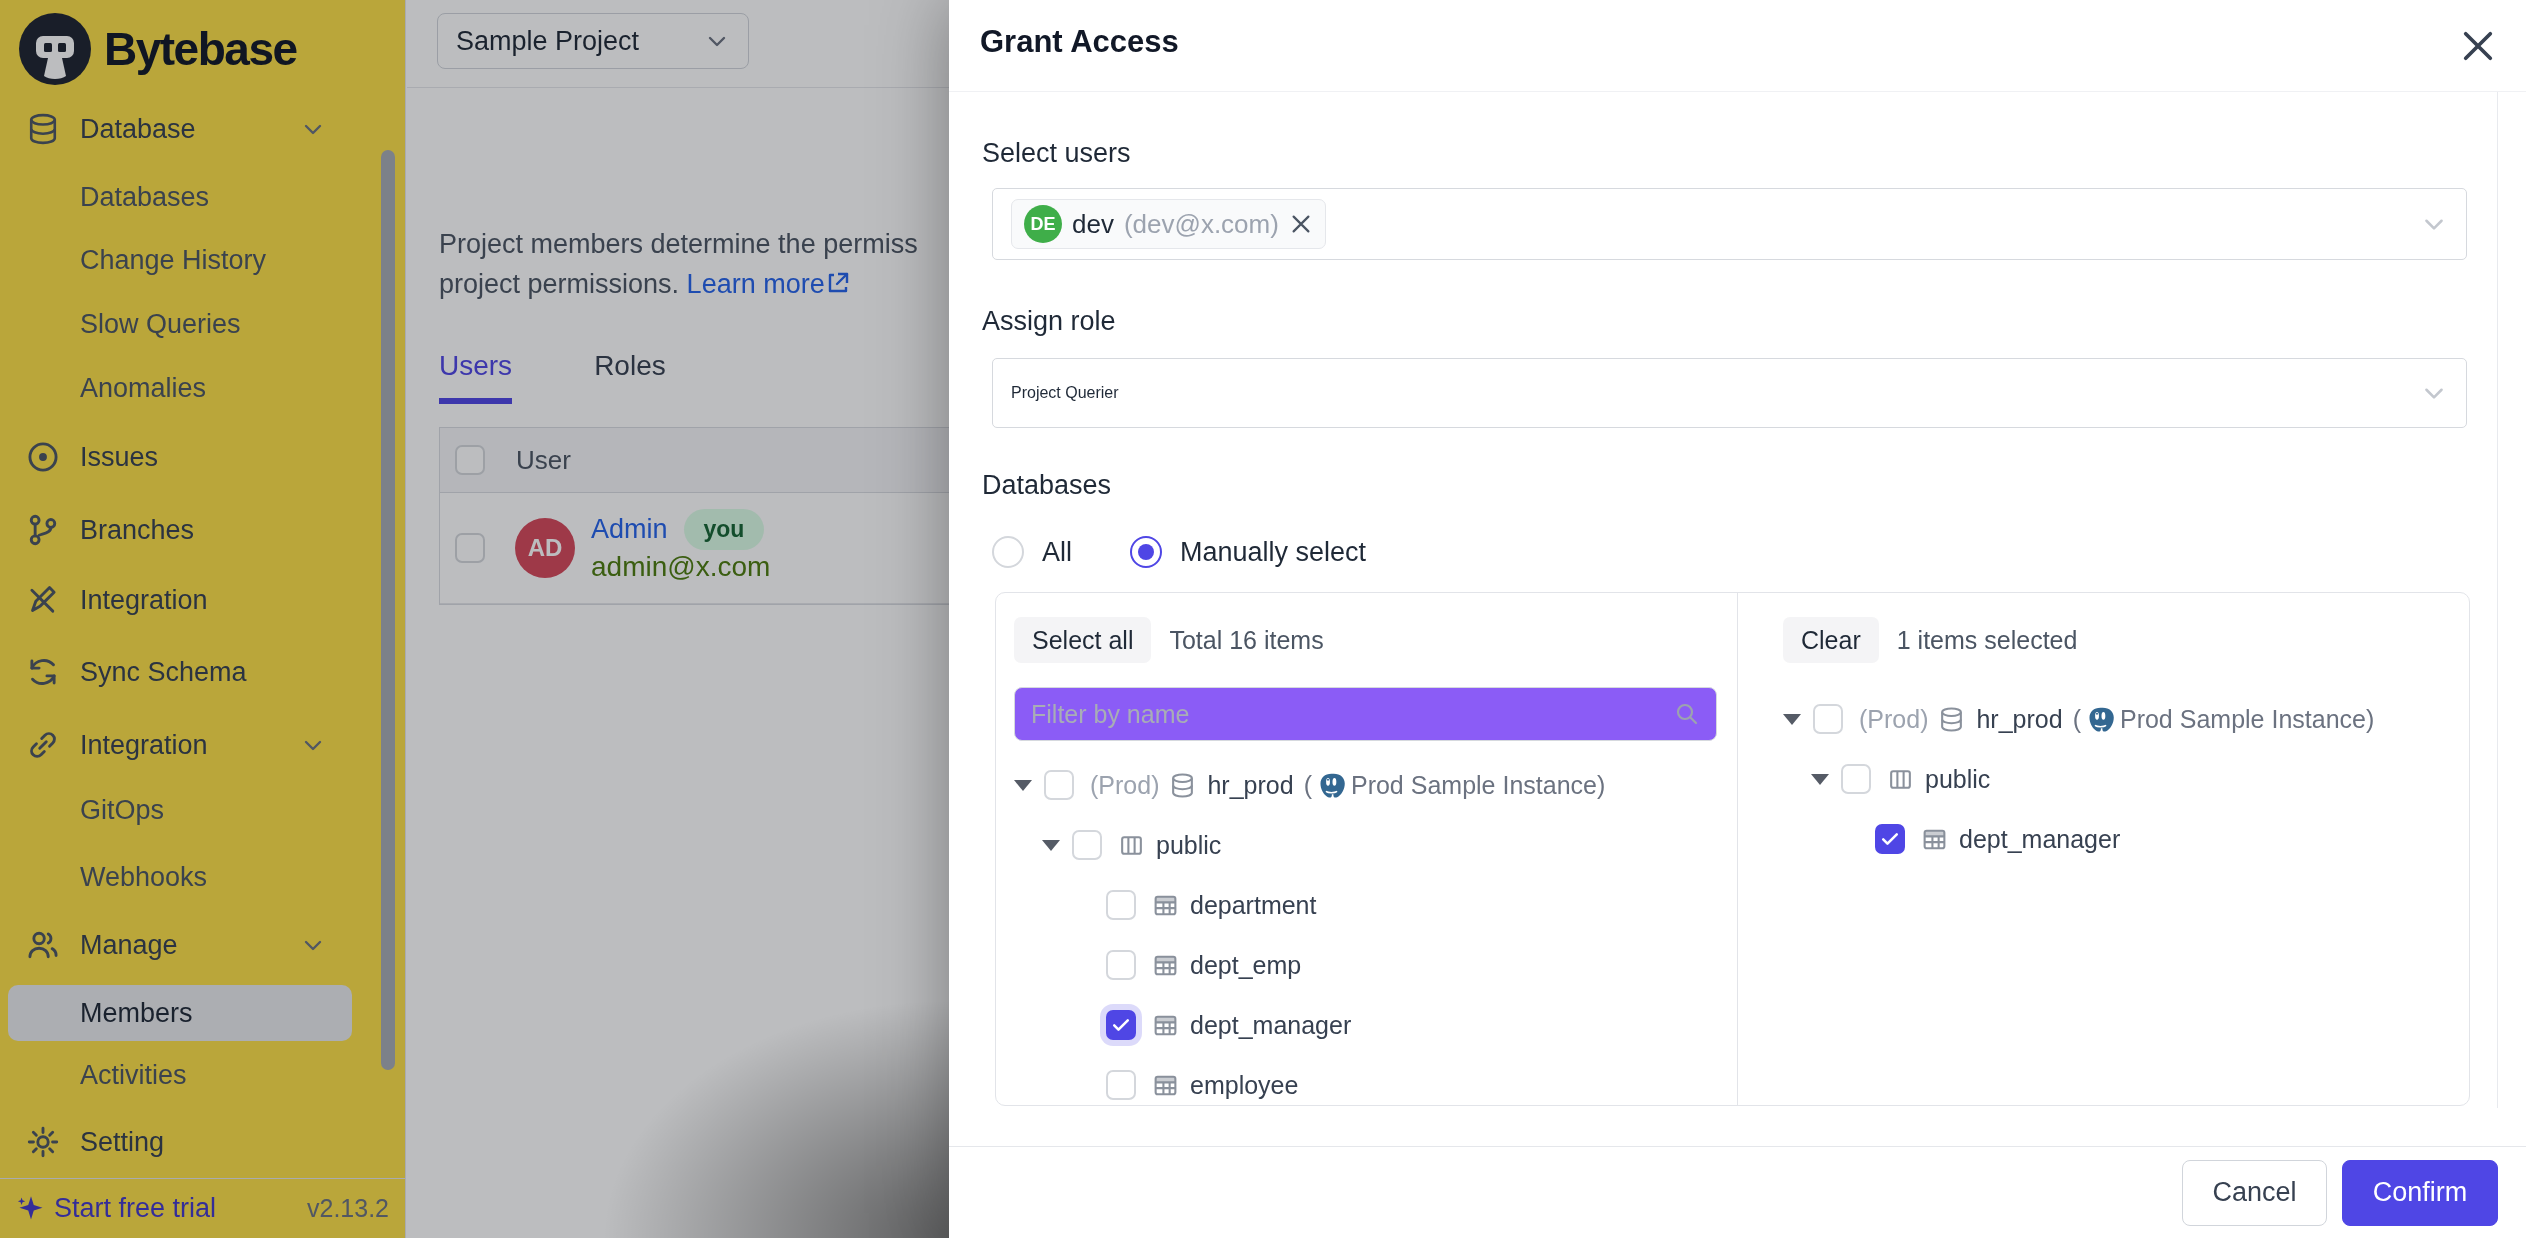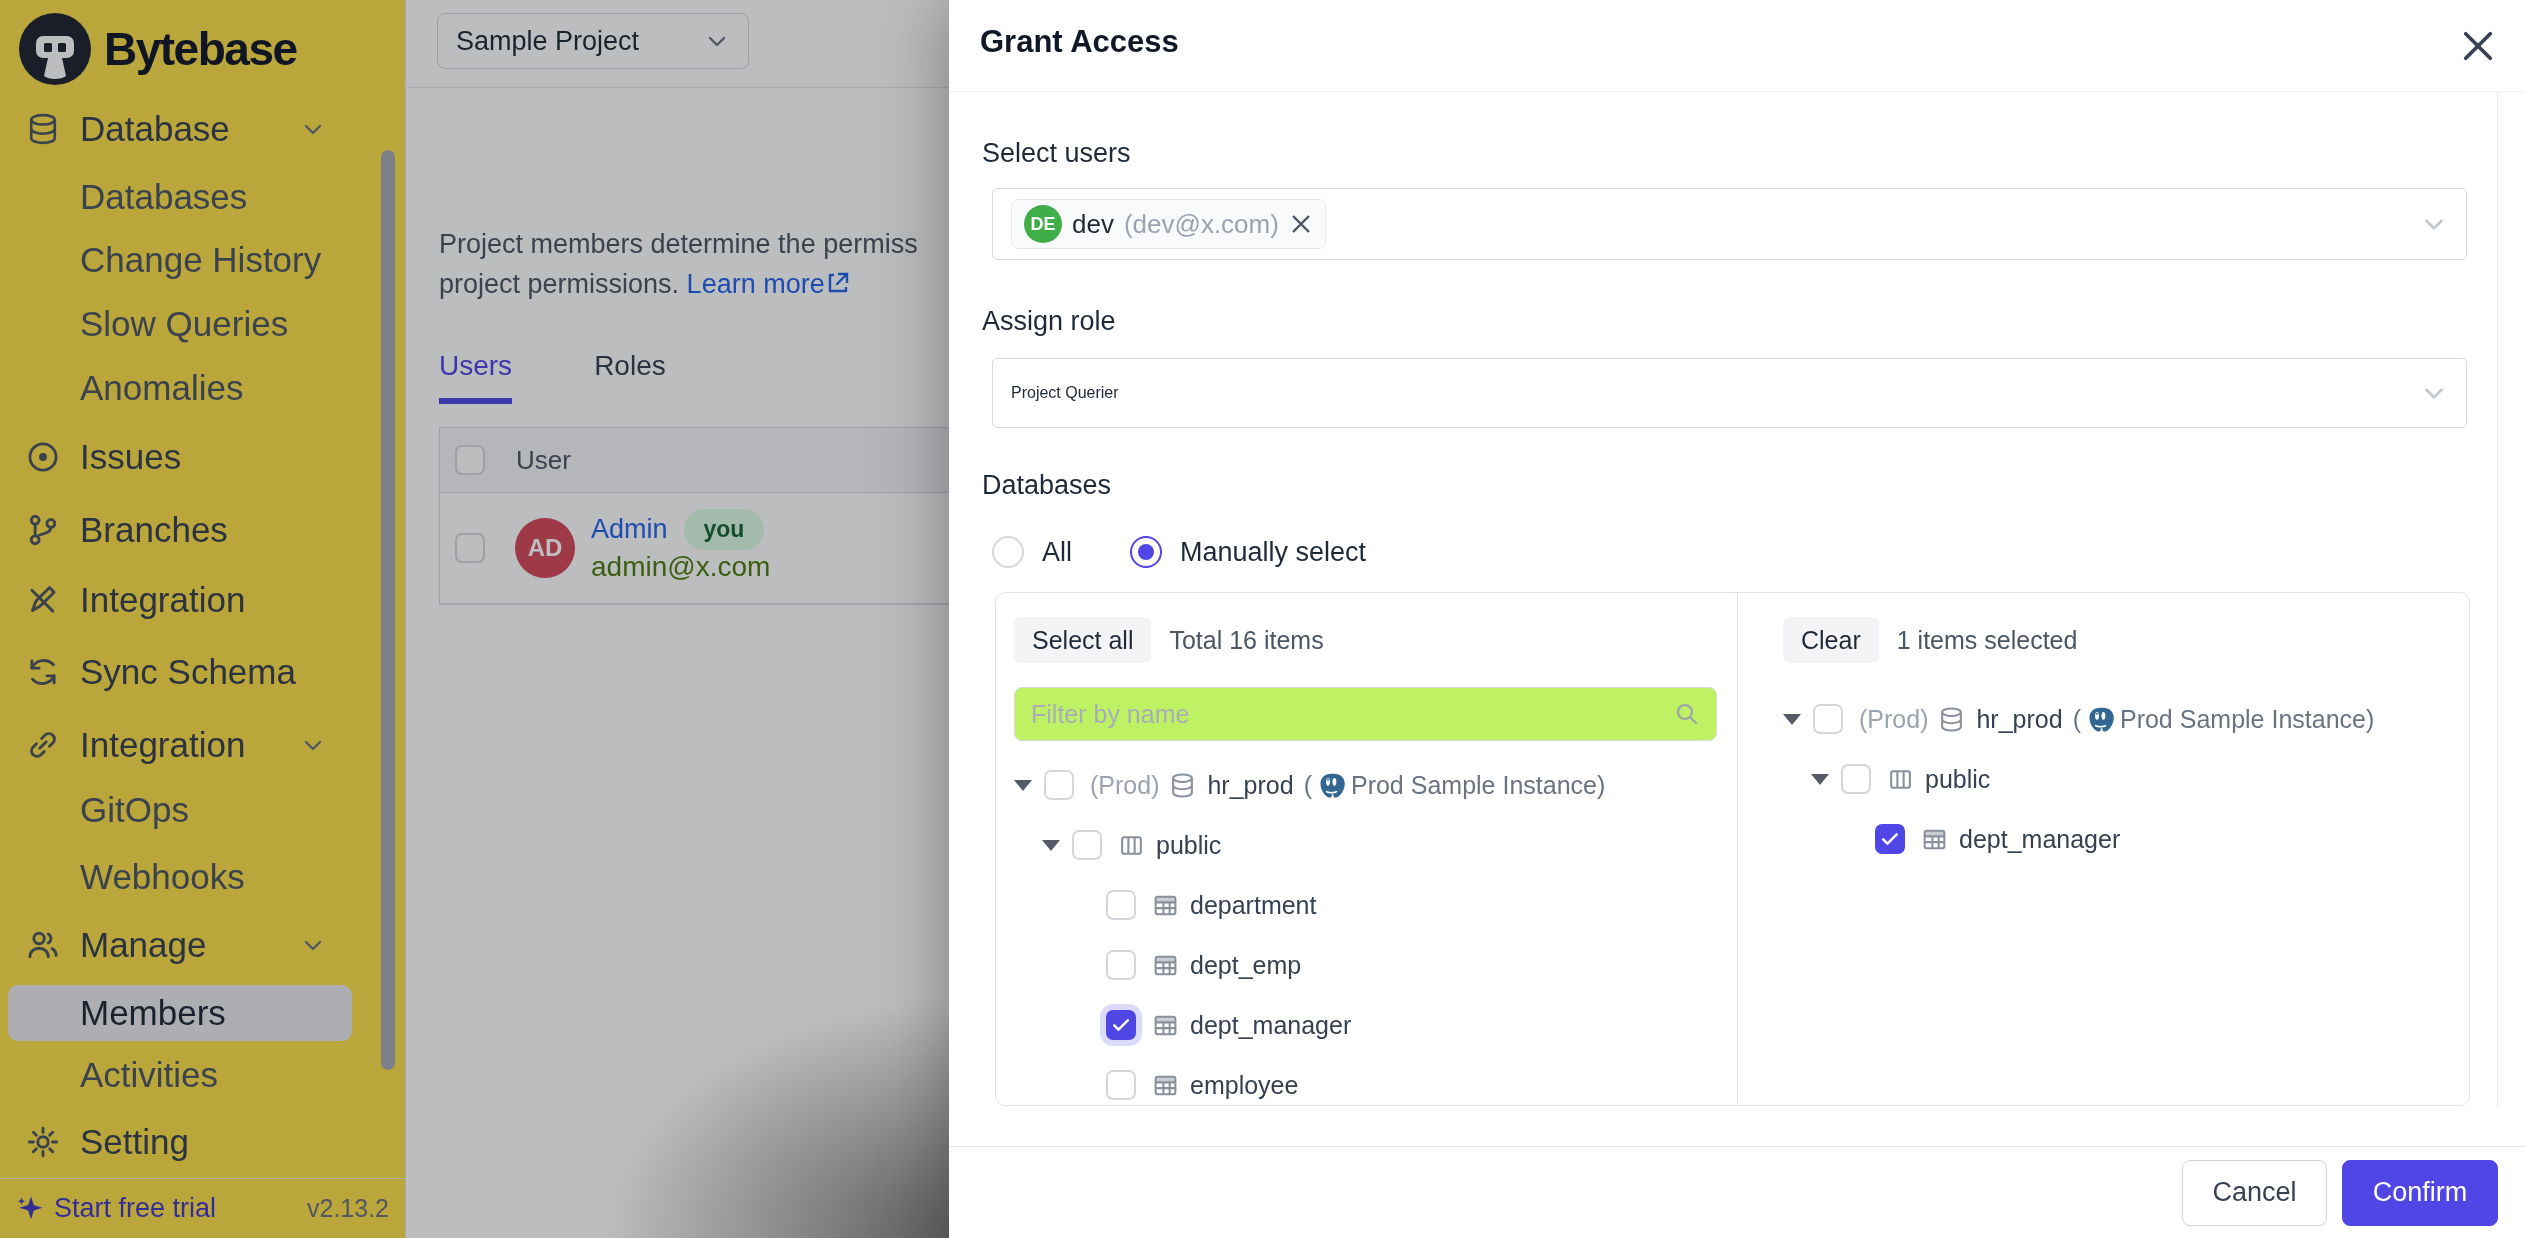--- a/index.html
+++ b/index.html
@@ -9,21 +9,21 @@
 
   
   .app { position:absolute; left:0; top:0; width:949px; height:1238px; background:#fff; }
 
   .sidebar { position:absolute; left:0; top:0; width:406px; height:1238px;
              border-right:1px solid #e5e7eb; background:#fde047; }
   .logo { position:absolute; left:18px; top:12px; display:flex; align-items:center; gap:12px; }
   .logo-text { font-size:46px; font-weight:800; color:#111827; letter-spacing:-1.5px; }
 
   .nav-row { position:absolute; left:0; width:405px; height:56px;
-             display:flex; align-items:center; font-size:35px; color:#374151; }
+             display:flex; align-items:center; font-size:27px; color:#374151; }
   .nav-row .nicon { position:absolute; left:26px; width:34px; height:34px; color:#4b5563; }
   .nav-row .nlabel { position:absolute; left:80px; white-space:nowrap; }
   .nav-row .grp-chevron { position:absolute; left:300px; width:26px; height:26px; color:#6b7280; }
   .nav-sub { color:#4b5563; }
   .nav-active { left:8px; width:344px; background:#e9eaed; border-radius:10px; }
   .nav-active .nlabel { left:72px; color:#1f2937; }
 
   .side-scrollbar { position:absolute; left:381px; top:150px; width:14px; height:920px;
                     border-radius:7px; background:#a7acb4; }
 
@@ -106,21 +106,21 @@
   .picker { position:absolute; left:46px; top:500px; width:1475px; height:514px;
             border:1px solid #e2e4e9; border-radius:10px; display:flex;gap:27px; }
   .pane-left { width:742px; border-right:1px solid #e2e4e9; position:relative; padding:24px 20px 0 18px; }
   .pane-right { flex:1; position:relative; padding:24px 20px 0 18px; }
   .pane-head { display:flex; align-items:center; gap:18px; }
   .mini-btn { background:#f4f4f6; border:none; border-radius:7px; height:46px; padding:0 18px;
               font-size:25px; color:#1f2937; font-family:inherit; cursor:pointer; }
   .pane-count { font-size:25px; color:#4b5563; }
 
   .filter-box { margin-top:24px; height:54px; border:1px solid #d6d9de; border-radius:8px;
-                display:flex; align-items:center; padding:0 16px; background:#bef264; }
+                display:flex; align-items:center; padding:0 16px; background:#8b5cf6; }
   .filter-box input { border:none; outline:none; flex:1; font-size:25px; color:#1f2937;
                       font-family:inherit; background:transparent; }
   .filter-box input::placeholder { color:#a8adb6; }
   .search-icon { width:26px; height:26px; color:#9ca3af; }
 
   .tree { margin-top:14px; }
   .trow { height:60px; display:flex; align-items:center; font-size:25px; color:#374151; }
   .lvl2 { padding-left:28px; } .lvl3 { padding-left:62px; }
   .caret { width:0; height:0; border-left:9px solid transparent; border-right:9px solid transparent;
            border-top:11px solid #555b66; margin-right:12px; flex:none; }

